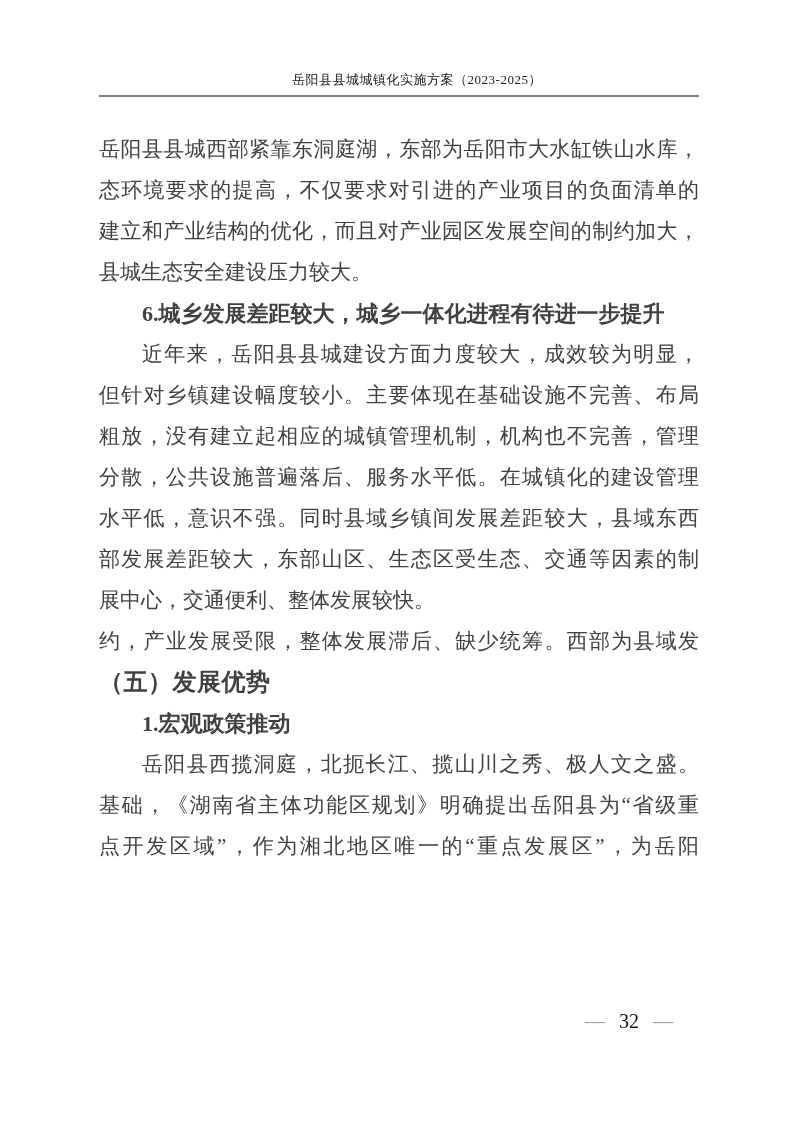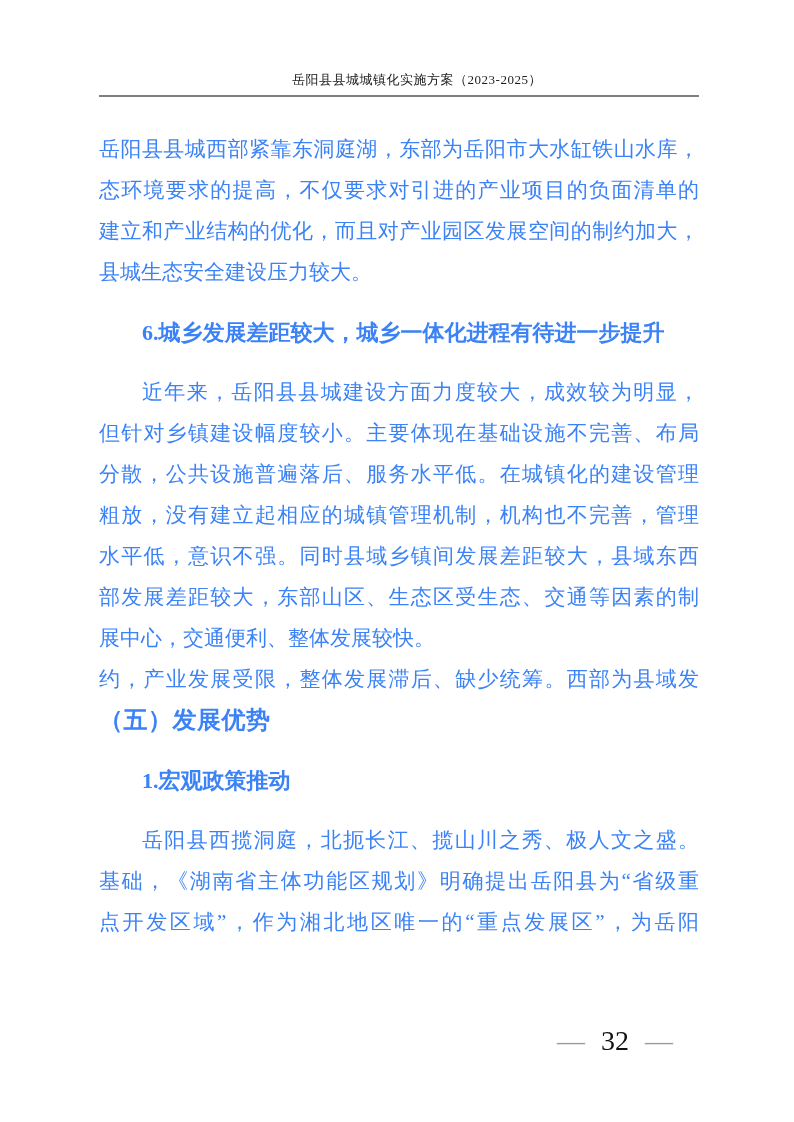--- a/index.html
+++ b/index.html
@@ -39,30 +39,29 @@
     position: absolute;
     left: 99px;
     top: 129px;
     width: 600px;
   }
   .line {
     height: 41px;
     line-height: 41px;
     font-size: 21px;
     white-space: nowrap;
-    color: #3b82f6;
+    color: #404040;
   }
   .line.just {
     white-space: normal;
     text-align: justify;
     text-align-last: justify;
   }
   .line.indent {
     padding-left: 43px;
-    margin-top: 19px;
   }
   .line.heading {
     font-weight: bold;
     font-size: 22px;
   }
   .line.heading.h2 {
     font-size: 24px;
     letter-spacing: 0.5px;
   }
   .page-footer {
@@ -71,23 +70,22 @@
     left: 0;
     width: 794px;
     height: 30px;
   }
   .footer-inner {
     position: absolute;
     right: 121px;
     top: 0;
     height: 30px;
     line-height: 30px;
-    font-size: 28px;
+    font-size: 20px;
     white-space: nowrap;
-    margin-top: 20px;
   }
   .footer-dash {
     color: #9a9a9a;
     letter-spacing: 0;
   }
   .footer-num {
     color: #111111;
     margin: 0 9px;
   }
 </style>
@@ -101,22 +99,22 @@
   </header>
 
   <main class="content">
       <div class="line body just">岳阳县县城西部紧靠东洞庭湖，东部为岳阳市大水缸铁山水库，</div>
       <div class="line body just">态环境要求的提高，不仅要求对引进的产业项目的负面清单的</div>
       <div class="line body just">建立和产业结构的优化，而且对产业园区发展空间的制约加大，</div>
       <div class="line body">县城生态安全建设压力较大。</div>
       <div class="line heading indent">6.城乡发展差距较大，城乡一体化进程有待进一步提升</div>
       <div class="line body indent just">近年来，岳阳县县城建设方面力度较大，成效较为明显，</div>
       <div class="line body just">但针对乡镇建设幅度较小。主要体现在基础设施不完善、布局</div>
+      <div class="line body just">粗放，没有建立起相应的城镇管理机制，机构也不完善，管理</div>
       <div class="line body just">分散，公共设施普遍落后、服务水平低。在城镇化的建设管理</div>
-      <div class="line body just">粗放，没有建立起相应的城镇管理机制，机构也不完善，管理</div>
       <div class="line body just">水平低，意识不强。同时县域乡镇间发展差距较大，县域东西</div>
       <div class="line body just">部发展差距较大，东部山区、生态区受生态、交通等因素的制</div>
       <div class="line body">展中心，交通便利、整体发展较快。</div>
       <div class="line body just">约，产业发展受限，整体发展滞后、缺少统筹。西部为县域发</div>
       <div class="line heading h2">（五）发展优势</div>
       <div class="line heading indent">1.宏观政策推动</div>
       <div class="line body indent just">岳阳县西揽洞庭，北扼长江、揽山川之秀、极人文之盛。</div>
       <div class="line body just">基础，《湖南省主体功能区规划》明确提出岳阳县为“省级重</div>
       <div class="line body just">点开发区域”，作为湘北地区唯一的“重点发展区”，为岳阳</div>
     </main>

